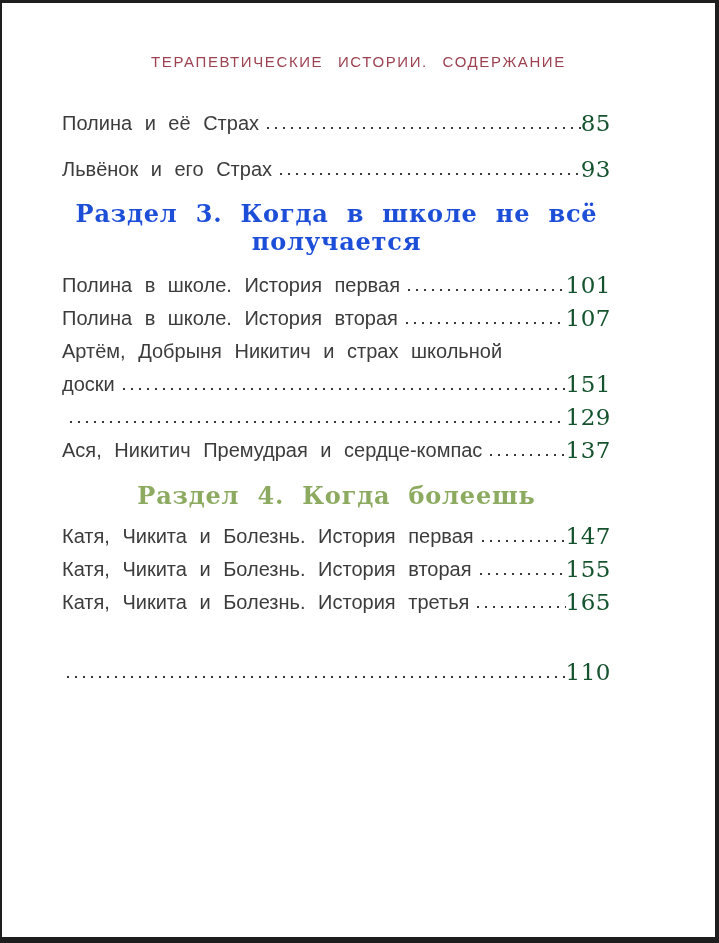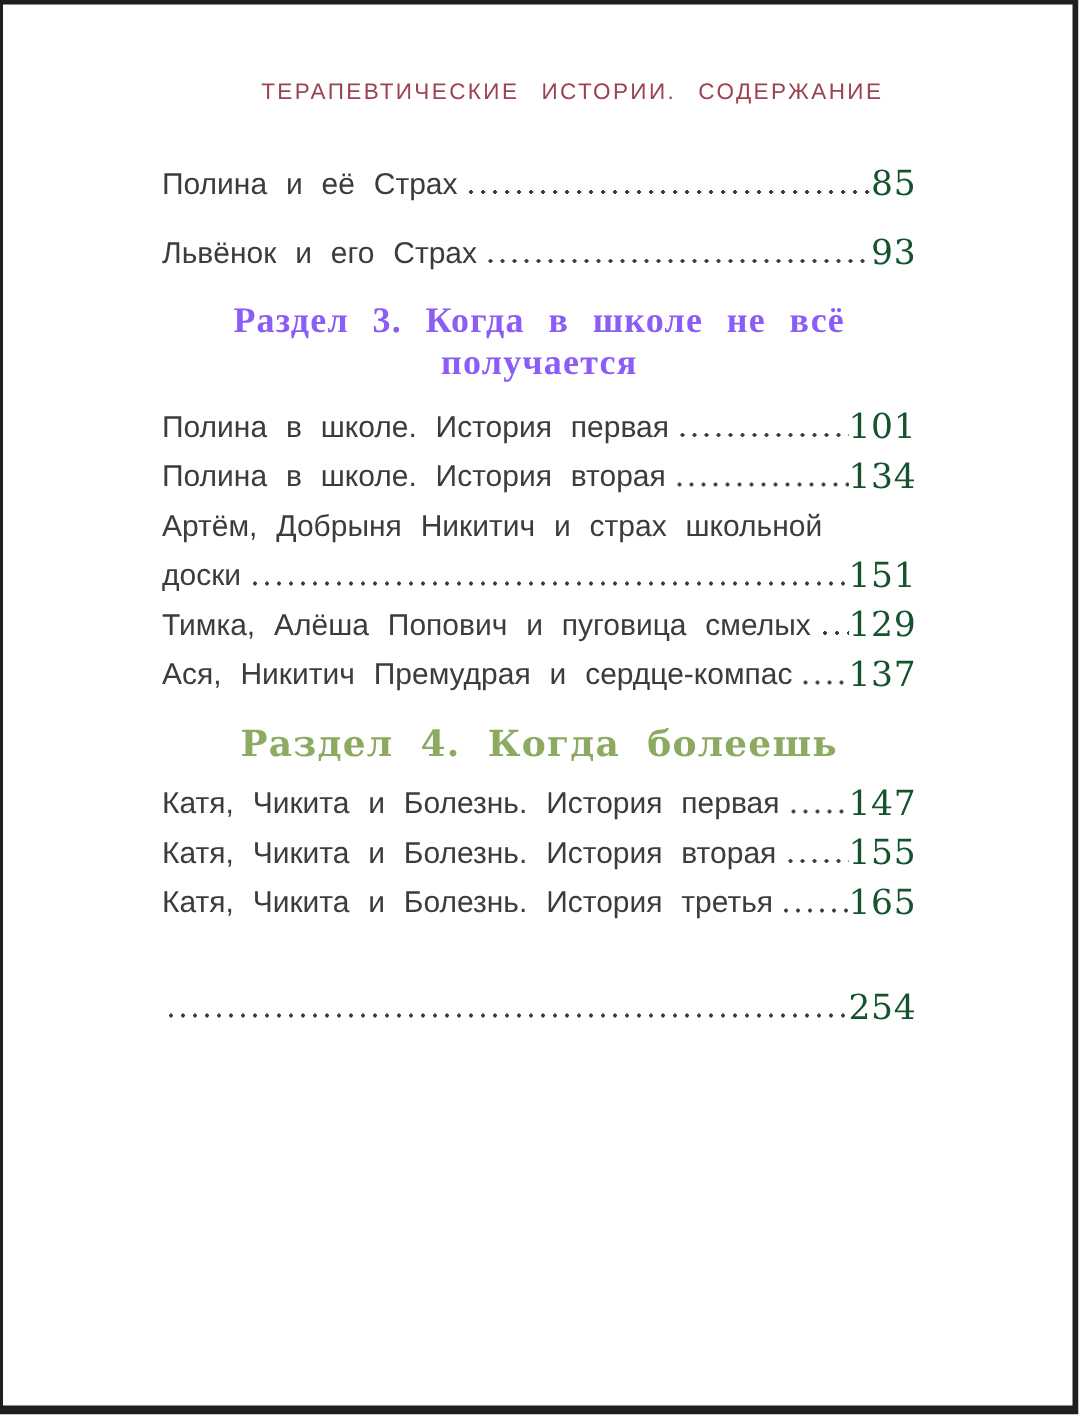--- a/index.html
+++ b/index.html
@@ -14,21 +14,20 @@
     box-sizing: border-box;
     background: #ffffff;
     border-style: solid;
     border-color: #1e1e1e;
     border-top-width: 3px;
     border-left-width: 2px;
     border-right-width: 4px;
     border-bottom-width: 6px;
     overflow: hidden;
     font-family: "Liberation Sans", sans-serif;
-    padding-left: 46px;
   }
   .page-header {
     margin-top: 50px;
     text-align: center;
     font-size: 15px;
     letter-spacing: 1.6px;
     word-spacing: 9px;
     color: #9c4250;
     font-weight: 400;
   }
@@ -68,23 +67,22 @@
   .section-heading {
     text-align: center;
     font-family: "DejaVu Serif", serif;
     font-size: 24px;
     font-weight: 600;
     letter-spacing: 0.8px;
     word-spacing: 9px;
     line-height: 28px;
   }
   .section-heading.s3 {
-    color: #8b5cf6;
+    color: #1d4ed8;
     margin: 20px 0 18px 0;
-    font-family: Liberation Serif, serif;
   }
   .section-heading.s4 {
     color: #8caa60;
     margin: 21px 0 15px 0;
   }
   .afterword-group { margin-top: 48px; }
   .afterword-group .toc-row .dots { margin-left: 2px; }
 </style>
 </head>
 <body>
@@ -112,33 +110,32 @@
 
     <div class="section-group">
       <div class="toc-row">
         <span class="entry-title">Полина в школе. История первая</span>
         <span class="dots"></span>
         <span class="entry-page">101</span>
       </div>
       <div class="toc-row">
         <span class="entry-title">Полина в школе. История вторая</span>
         <span class="dots"></span>
-        <span class="entry-page">134</span>
+        <span class="entry-page">107</span>
       </div>
       <div class="toc-row wrap-line">
         <span class="entry-title">Артём, Добрыня Никитич и страх школьной</span>
 
       </div>
       <div class="toc-row">
         <span class="entry-title">доски</span>
         <span class="dots"></span>
         <span class="entry-page">151</span>
       </div>
       <div class="toc-row">
-        <span class="entry-title">Тимка, Алёша Попович и пуговица смелых</span>
         <span class="dots"></span>
         <span class="entry-page">129</span>
       </div>
       <div class="toc-row">
         <span class="entry-title">Ася, Никитич Премудрая и сердце-компас</span>
         <span class="dots"></span>
         <span class="entry-page">137</span>
       </div>
     </div>
 
@@ -158,18 +155,18 @@
       <div class="toc-row">
         <span class="entry-title">Катя, Чикита и Болезнь. История третья</span>
         <span class="dots"></span>
         <span class="entry-page">165</span>
       </div>
     </div>
 
     <div class="afterword-group">
       <div class="toc-row">
         <span class="dots"></span>
-        <span class="entry-page">254</span>
+        <span class="entry-page">110</span>
       </div>
     </div>
 
   </div>
 </div>
 
 </body></html>

